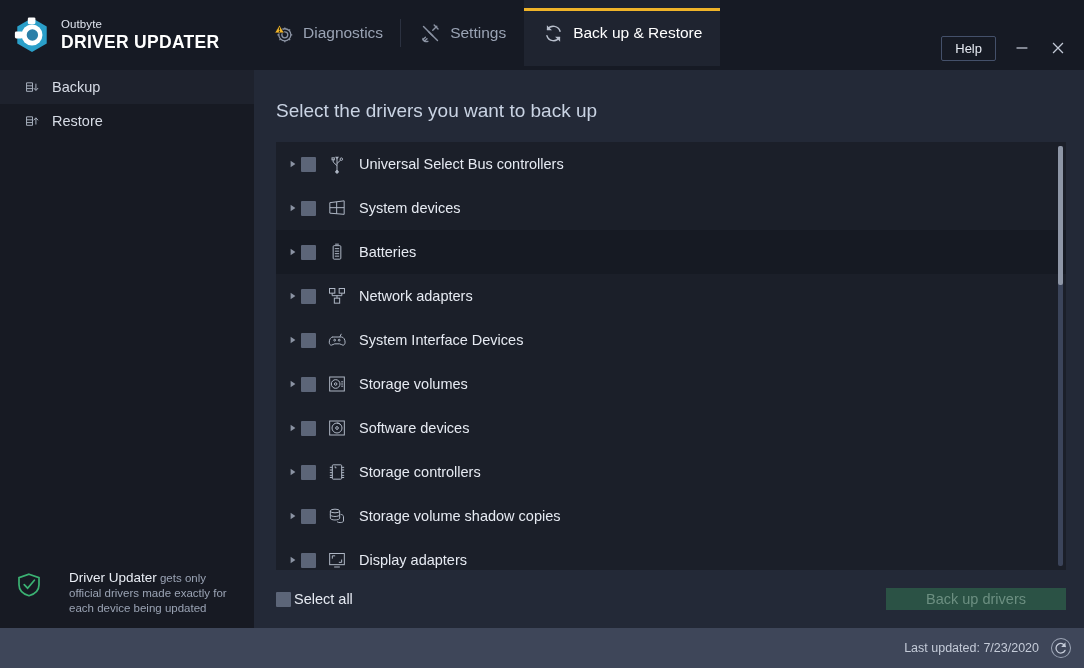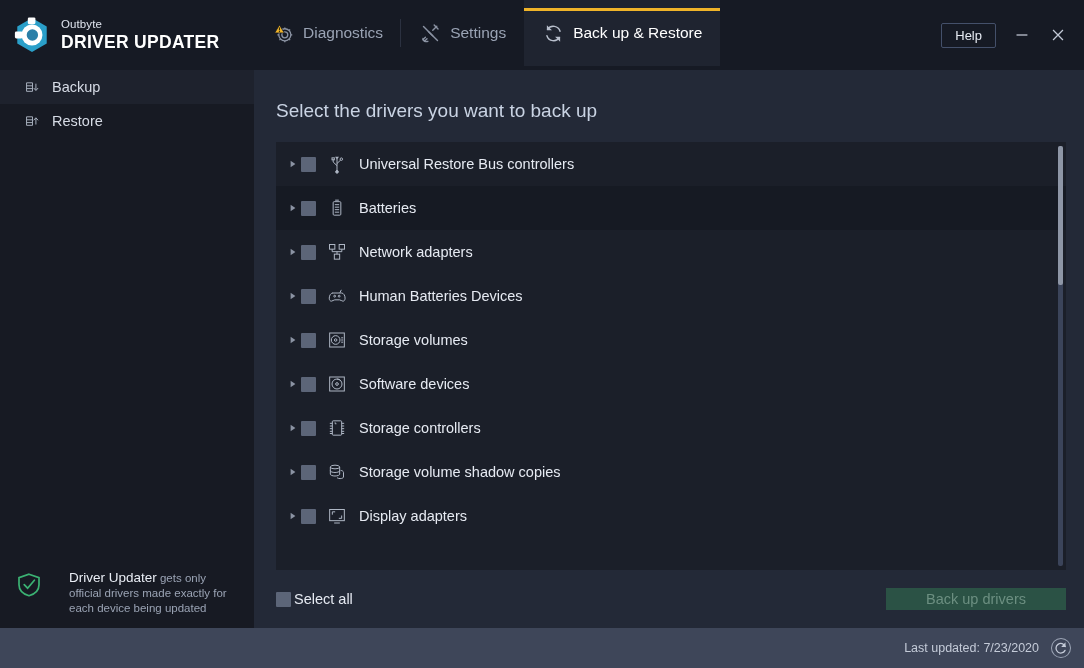--- a/index.html
+++ b/index.html
@@ -54,21 +54,21 @@
   }
   .tab.active {
     background: #1f2430;
     color: #ffffff;
   }
   .tab.active::before {
     content: ""; position: absolute; left: 0; right: 0; top: 8px; height: 3px;
     background: #f0b429;
   }
   .topright {
-    display: flex; align-items: center; gap: 16px;
+    display: flex; align-items: flex-end; gap: 16px;
     margin-left: auto; padding-right: 16px; height: 70px;
     align-self: flex-start; padding-top: 0;
   }
   .topright-inner { display: flex; align-items: center; gap: 16px; height: 44px; }
   .help-btn {
     border: 1px solid #44506a; color: #e6eaf2; background: transparent;
     font-size: 13px; padding: 4px 13px; border-radius: 2px; cursor: pointer;
     font-family: "Liberation Sans", sans-serif;
   }
   .winbtn { width: 20px; height: 20px; color: #c2c9d6; cursor: pointer;
@@ -328,21 +328,38 @@
       <path d="M12 20.5 V5.5"></path>
                     <circle cx="12" cy="21.4" r="1.6" fill="#aeb6c4"></circle>
       <path d="M12 14 L7.4 9.6 M7.4 9.6 V6.6"></path>
                     <rect x="6" y="4.6" width="2.8" height="2.4"></rect>
       <path d="M12 11.4 L16.4 7.2"></path>
                     <circle cx="17.2" cy="6.2" r="1.5"></circle>
       <path d="M9.6 3.2 L14.4 3.2 L12 6.6 Z" fill="#aeb6c4" stroke="none"></path>
                   </g>
                 </svg>
               </span>
-              <span class="row-label">Universal Restore Bus controllers</span>
+              <span class="row-label">Universal Select Bus controllers</span>
+            </div>
+            <div class="row">
+              <span class="caret">
+                <svg viewBox="0 0 10 10" width="8" height="8">
+                  <path d="M2 1 L8 5 L2 9 Z" fill="#8b93a3"></path>
+                </svg>
+              </span>
+              <span class="chk"></span>
+              <span class="row-ico">
+                <svg viewBox="0 0 24 24" width="20" height="20">
+                  <g fill="none" stroke="#aeb6c4" stroke-width="1.2">
+      <path d="M3.4 5.6 L20.6 3.4 V19.6 L3.4 18.2 Z"></path>
+                    <path d="M11.6 4.6 V18.9 M3.4 11.6 H20.6"></path>
+                  </g>
+                </svg>
+              </span>
+              <span class="row-label">System devices</span>
             </div>
             <div class="row hover">
               <span class="caret">
                 <svg viewBox="0 0 10 10" width="8" height="8">
                   <path d="M2 1 L8 5 L2 9 Z" fill="#8b93a3"></path>
                 </svg>
               </span>
               <span class="chk"></span>
               <span class="row-ico">
                 <svg viewBox="0 0 24 24" width="20" height="20">
@@ -385,21 +402,21 @@
                 <svg viewBox="0 0 24 24" width="20" height="20">
                   <g fill="none" stroke="#aeb6c4" stroke-width="1.2">
       <path d="M6.6 8.4 h10.8 c2.4 0 4.3 3 4.3 6.2 0 2.2 -1 3.6 -2.6 3.6 -1.6 0 -2.4 -1.6 -4 -1.6 h-5.8
                c-1.6 0 -2.4 1.6 -4 1.6 -1.6 0 -2.6 -1.4 -2.6 -3.6 0 -3.2 1.9 -6.2 4.3 -6.2 Z"></path>
       <circle cx="9.2" cy="12.2" r="1.1"></circle>
                     <circle cx="14.6" cy="12.2" r="1.1"></circle>
       <path d="M15.4 8.2 L17.2 4.6"></path>
                   </g>
                 </svg>
               </span>
-              <span class="row-label">Human Batteries Devices</span>
+              <span class="row-label">System Interface Devices</span>
             </div>
             <div class="row">
               <span class="caret">
                 <svg viewBox="0 0 10 10" width="8" height="8">
                   <path d="M2 1 L8 5 L2 9 Z" fill="#8b93a3"></path>
                 </svg>
               </span>
               <span class="chk"></span>
               <span class="row-ico">
                 <svg viewBox="0 0 24 24" width="20" height="20">

